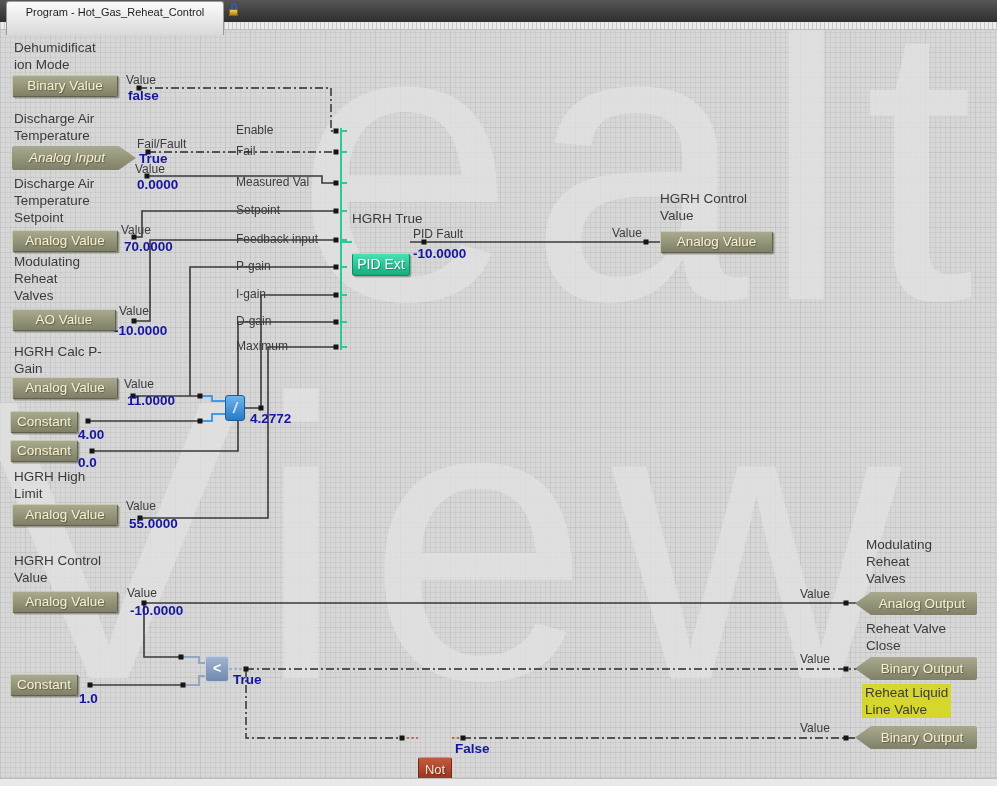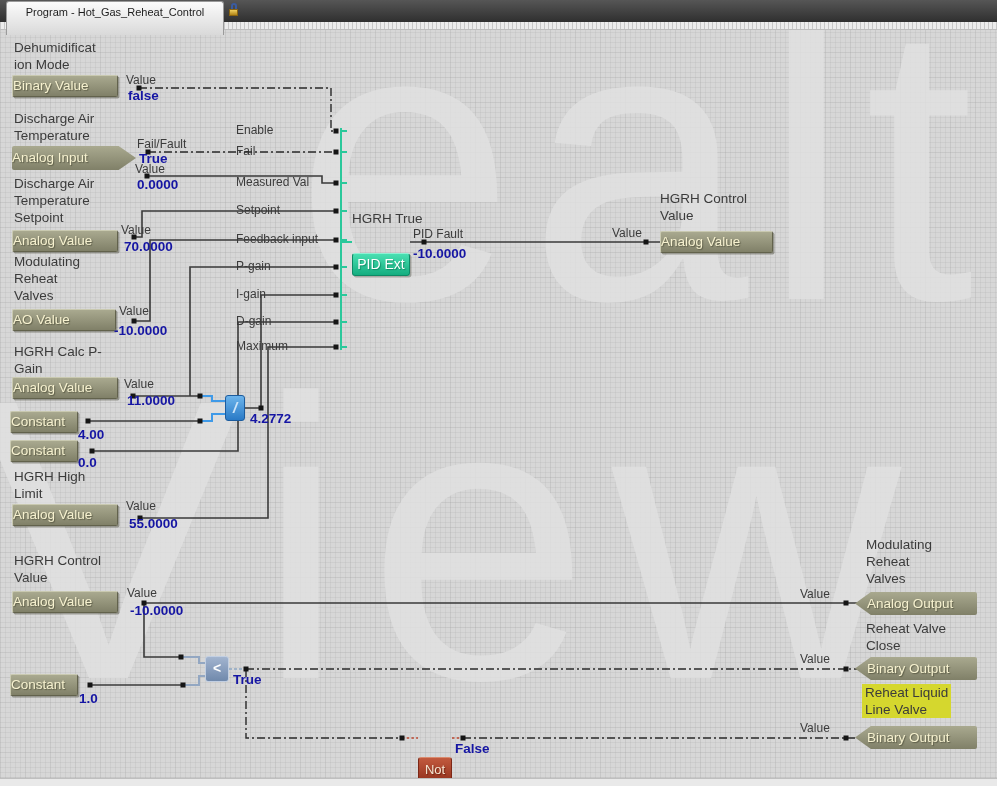--- a/index.html
+++ b/index.html
@@ -48,24 +48,24 @@
   .port{position:absolute;font-size:12px;line-height:13px;color:#3b3b3b;white-space:nowrap;z-index:20;}
   .port.r{text-align:left;}
   .val{position:absolute;font-size:13.5px;font-weight:bold;color:#1515a3;white-space:nowrap;z-index:40;}
   .hl{background:#d5d72e;padding:0 3px;display:inline-block;}
 
   
   .blk{position:absolute;height:22px;box-sizing:border-box;z-index:40;
     background:linear-gradient(#a9a98f,#808068);
     border:1px solid #62624c;border-top-color:#c9c9b0;border-left-color:#c9c9b0;
     border-radius:2px;box-shadow:1.5px 1.5px 0 rgba(70,70,55,.45);
-    color:#f6f1cf;font-size:13.5px;text-align:left;line-height:20px;
+    color:#f6f1cf;font-size:13.5px;text-align:center;line-height:20px;
     text-shadow:1px 1px 1px rgba(60,60,40,.55);cursor:default;}
   .blk.arrow-r{clip-path:polygon(0 0,86% 0,100% 50%,86% 100%,0 100%);
-    border:none;box-shadow:none;padding-right:14px;height:24px;line-height:24px;}
+    border:none;box-shadow:none;padding-right:14px;height:24px;line-height:24px;font-style:italic;}
   .blk.arrow-l{clip-path:polygon(0 50%,13% 0,100% 0,100% 100%,13% 100%);
     border:none;box-shadow:none;padding-left:12px;height:23px;line-height:23px;}
 
   .op{position:absolute;box-sizing:border-box;z-index:40;color:#fff;text-align:center;
     border-radius:3px;font-weight:bold;}
   .op-pid{background:linear-gradient(#49e0b2,#14ad7f);border:1px solid #0d8a65;
     border-top-color:#8ff0d4;color:#fff;font-size:14px;line-height:21px;font-weight:normal;
     text-shadow:1px 1px 1px rgba(0,90,60,.5);box-shadow:1.5px 1.5px 0 rgba(70,70,55,.35);margin-top:22px;}
   .op-div{background:linear-gradient(#6cb4ec,#2a7ac6);border:1px solid #1c5c9e;
     color:#cfe6fa;font-size:15px;line-height:23px;font-style:italic;}

